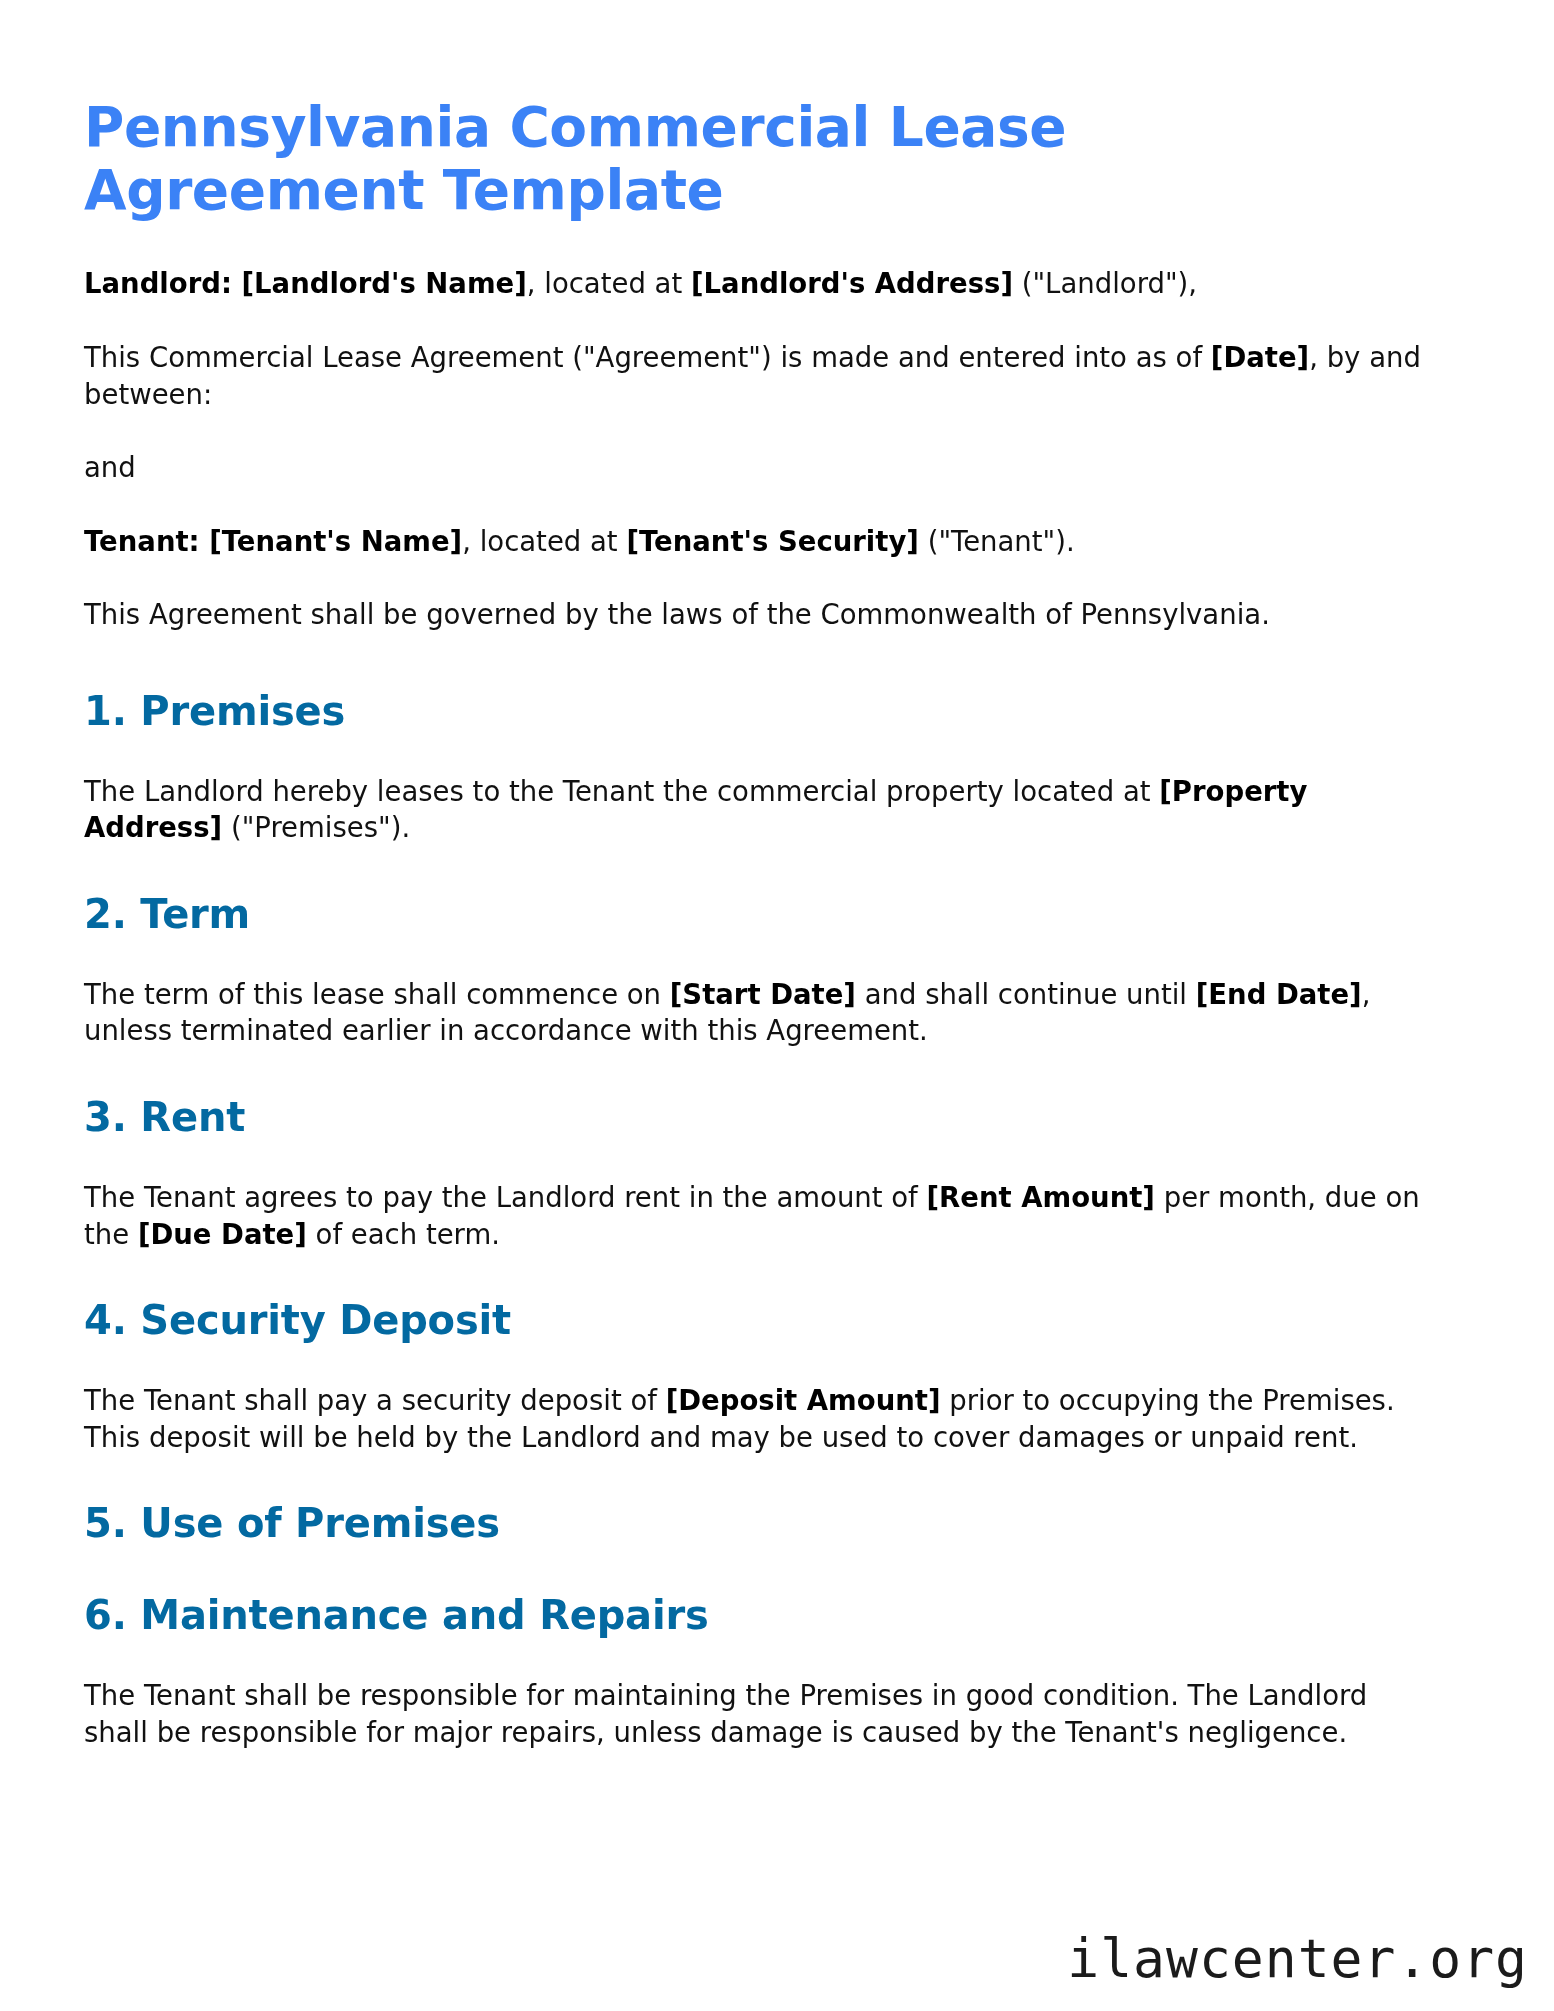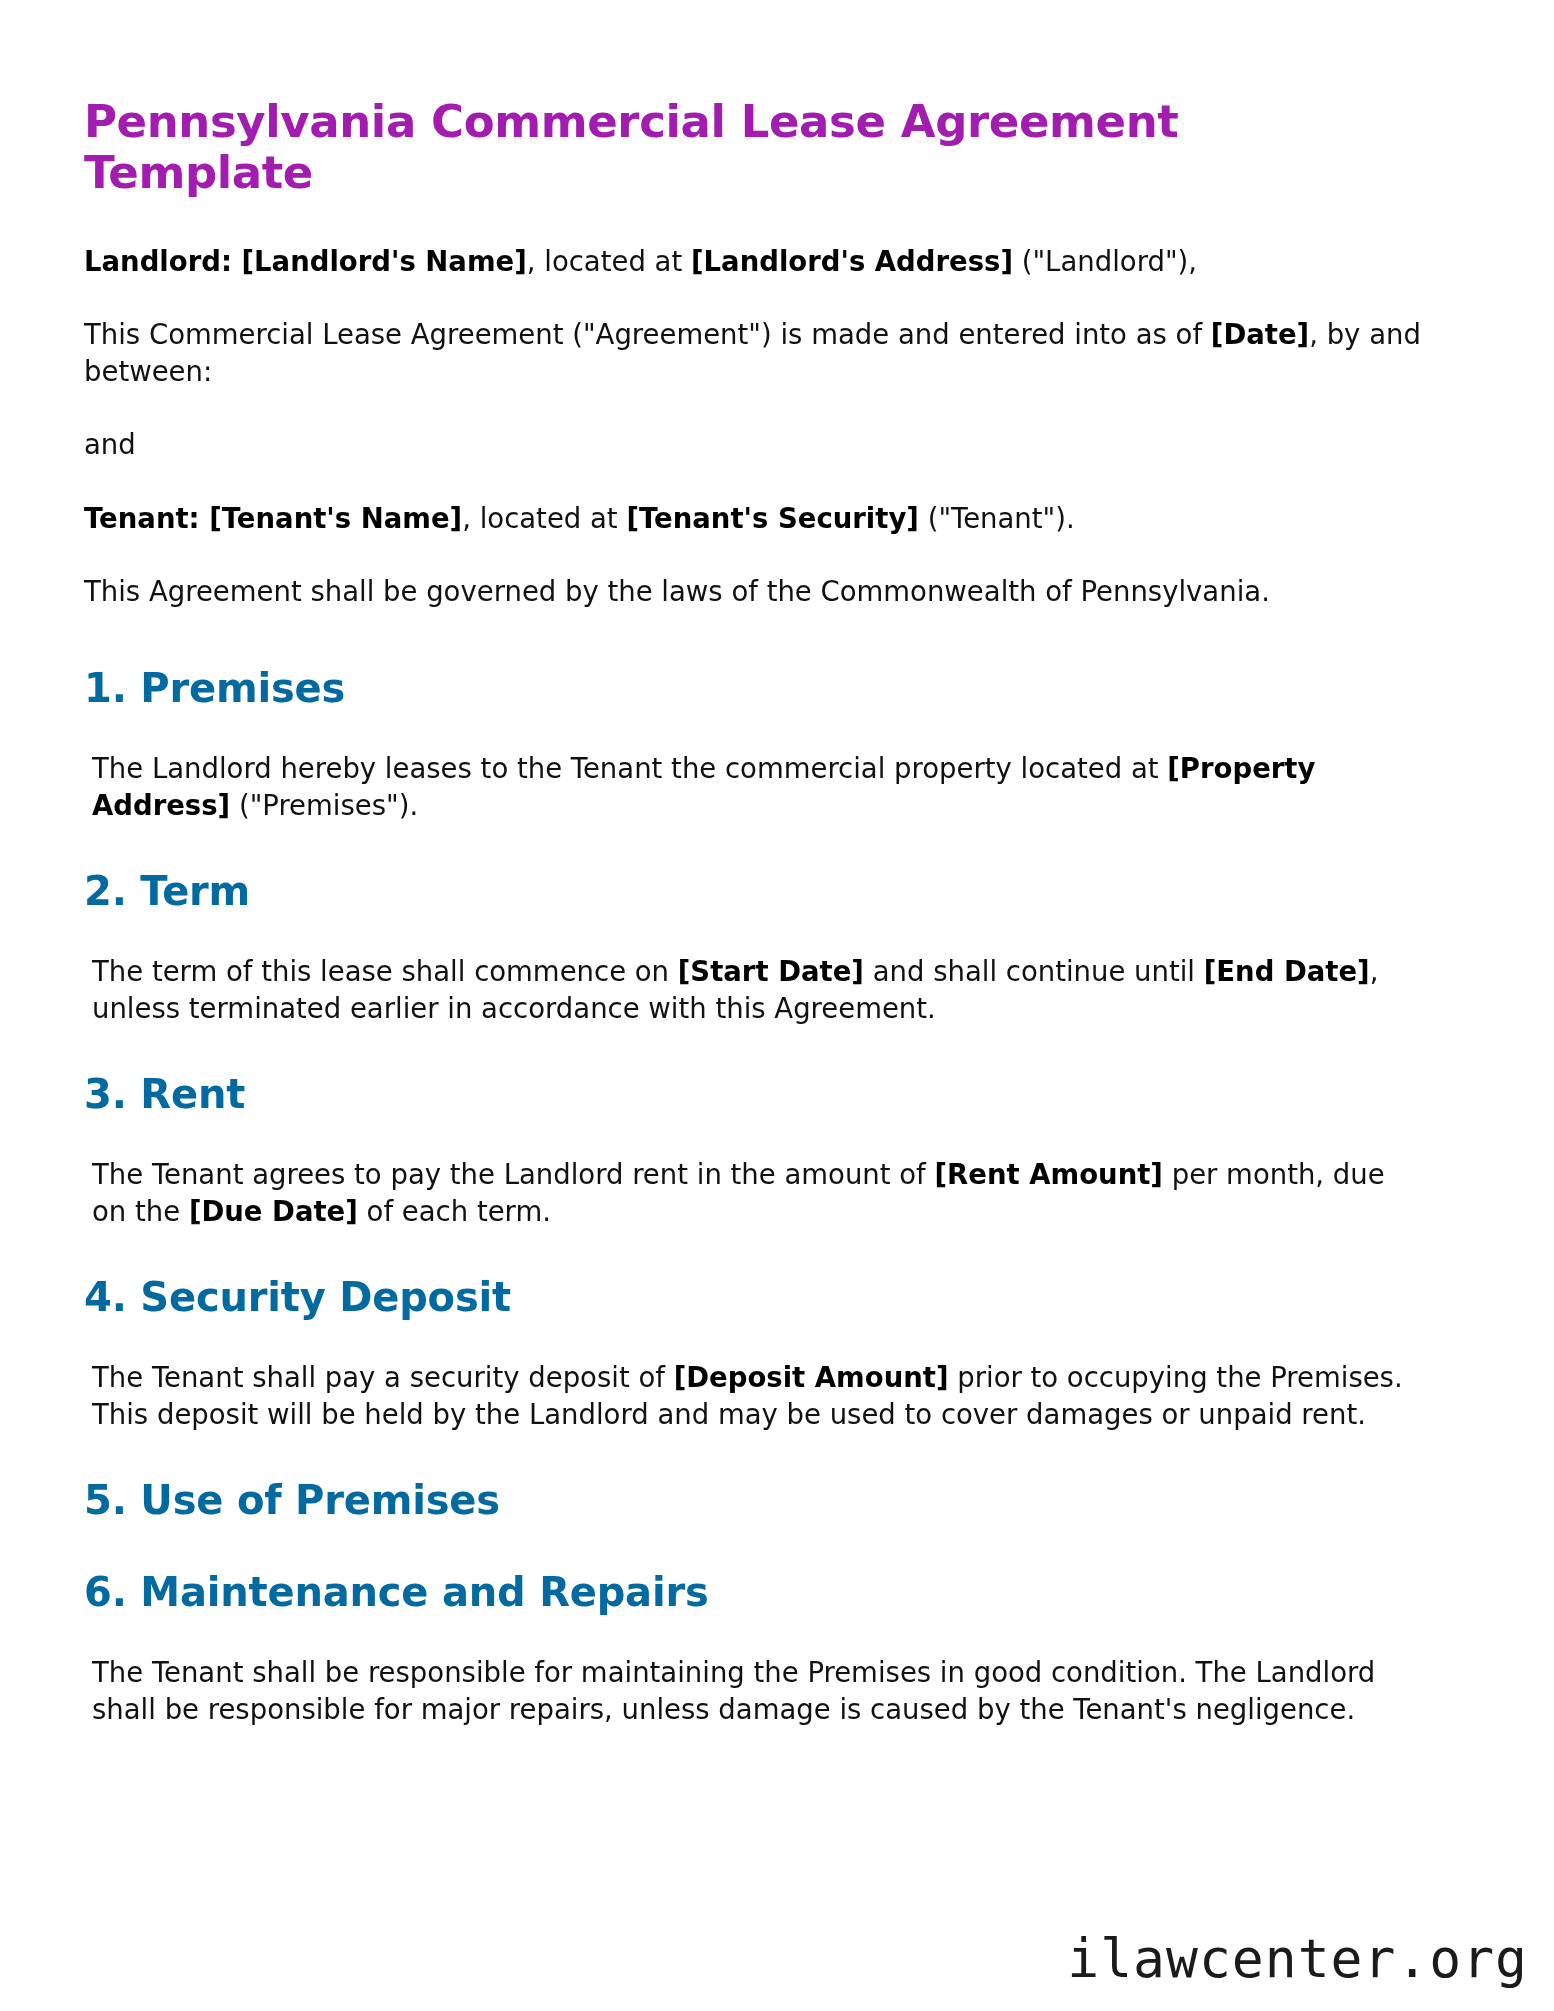--- a/index.html
+++ b/index.html
@@ -19,47 +19,47 @@
     color: #000000;
   }
   .content {
     position: absolute;
     left: 84px;
     top: 96px;
     width: 1340px;
   }
   h1.doc-title {
     font-family: "DejaVu Sans", sans-serif;
-    font-size: 45px;
+    font-size: 55px;
     line-height: 1.14;
     font-weight: bold;
     letter-spacing: -0.4px;
     margin: 0 0 0 0;
-    color: #a21caf;
+    color: #3b82f6;
     max-width: 1100px;
   }
   p.para {
     font-size: 27.5px;
     line-height: 1.33;
     margin: 0;
     color: #111111;
     font-weight: normal;
   }
   .intro-block { margin-top: 44px; }
   .intro-block p.para + p.para { margin-top: 37px; }
   h2.sec-head {
     font-size: 40px;
     line-height: 1.2;
     font-weight: bold;
     margin: 0;
     color: #0369a1;
     letter-spacing: -0.2px;
   }
   .section { margin-top: 44px; }
-  .section .sec-body { margin-top: 38px; margin-left: 8px; }
+  .section .sec-body { margin-top: 38px; }
   .section-1 { margin-top: 54px; }
   strong { font-weight: bold; color: #000000; }
 
   .watermark {
     position: absolute;
     right: 26px;
     bottom: 26px;
     font-family: "DejaVu Sans Mono", monospace;
     font-size: 53px;
     letter-spacing: 1px;

